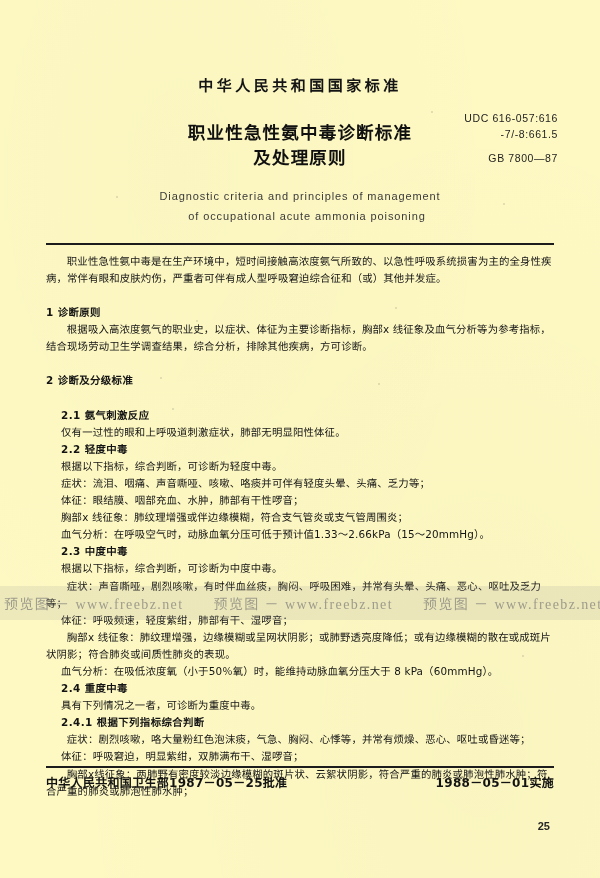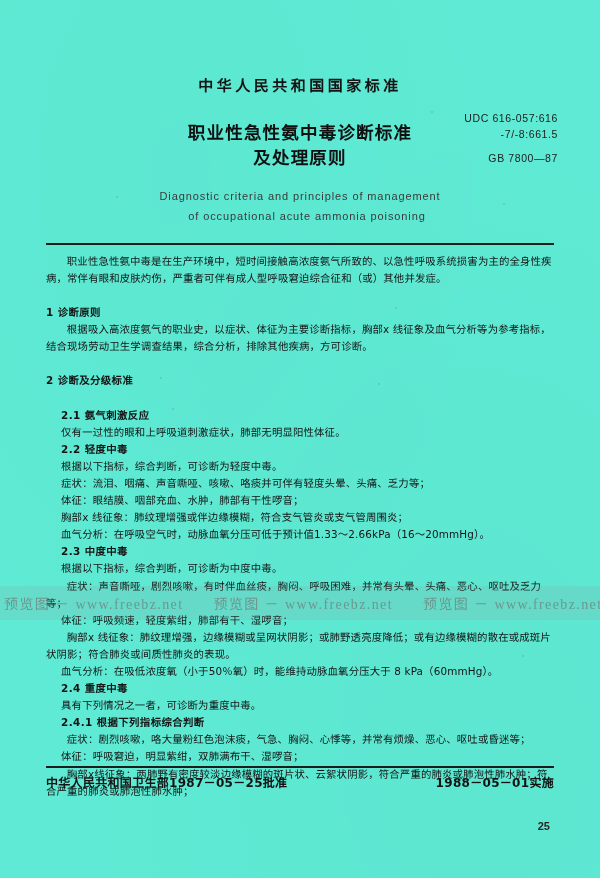--- a/index.html
+++ b/index.html
@@ -15,21 +15,21 @@
     overflow: hidden;
     font-family: "DejaVu Sans", "Liberation Sans", sans-serif;
     color: #1a1a1a;
     -webkit-font-smoothing: none;
   }
 
   
   .page {
     position: absolute;
     inset: 0;
-    background: #5eead4;
+    background: #fef9c3;
   }
   .paper-tint {
     position: absolute;
     inset: 0;
     background:
       radial-gradient(ellipse at 30% 20%, rgba(0,0,0,0.012), rgba(0,0,0,0) 60%),
       radial-gradient(ellipse at 80% 85%, rgba(0,0,0,0.015), rgba(0,0,0,0) 65%);
     pointer-events: none;
   }
 
@@ -232,21 +232,21 @@
     <p class="p h1 gap">2  诊断及分级标准</p>
 
     <p class="p h2 gap">2.1  氨气刺激反应</p>
     <p class="p lvl2">仅有一过性的眼和上呼吸道刺激症状，肺部无明显阳性体征。</p>
 
     <p class="p h2">2.2  轻度中毒</p>
     <p class="p lvl2">根据以下指标，综合判断，可诊断为轻度中毒。</p>
     <p class="p lvl2">症状：流泪、咽痛、声音嘶哑、咳嗽、咯痰并可伴有轻度头晕、头痛、乏力等；</p>
     <p class="p lvl2">体征：眼结膜、咽部充血、水肿，肺部有干性啰音；</p>
     <p class="p lvl2">胸部x 线征象：肺纹理增强或伴边缘模糊，符合支气管炎或支气管周围炎；</p>
-    <p class="p lvl2">血气分析：在呼吸空气时，动脉血氧分压可低于预计值1.33～2.66kPa（16～20mmHg）。</p>
+    <p class="p lvl2">血气分析：在呼吸空气时，动脉血氧分压可低于预计值1.33～2.66kPa（15～20mmHg）。</p>
 
     <p class="p h2">2.3  中度中毒</p>
     <p class="p lvl2">根据以下指标，综合判断，可诊断为中度中毒。</p>
     <p class="p indent">症状：声音嘶哑，剧烈咳嗽，有时伴血丝痰，胸闷、呼吸困难，并常有头晕、头痛、恶心、呕吐及乏力等；</p>
     <p class="p lvl2">体征：呼吸频速，轻度紫绀，肺部有干、湿啰音；</p>
     <p class="p indent">胸部x 线征象：肺纹理增强，边缘模糊或呈网状阴影；或肺野透亮度降低；或有边缘模糊的散在或成斑片状阴影；符合肺炎或间质性肺炎的表现。</p>
     <p class="p lvl2">血气分析：在吸低浓度氧（小于50％氧）时，能维持动脉血氧分压大于 8 kPa（60mmHg）。</p>
 
     <p class="p h2">2.4  重度中毒</p>
     <p class="p lvl2">具有下列情况之一者，可诊断为重度中毒。</p>

